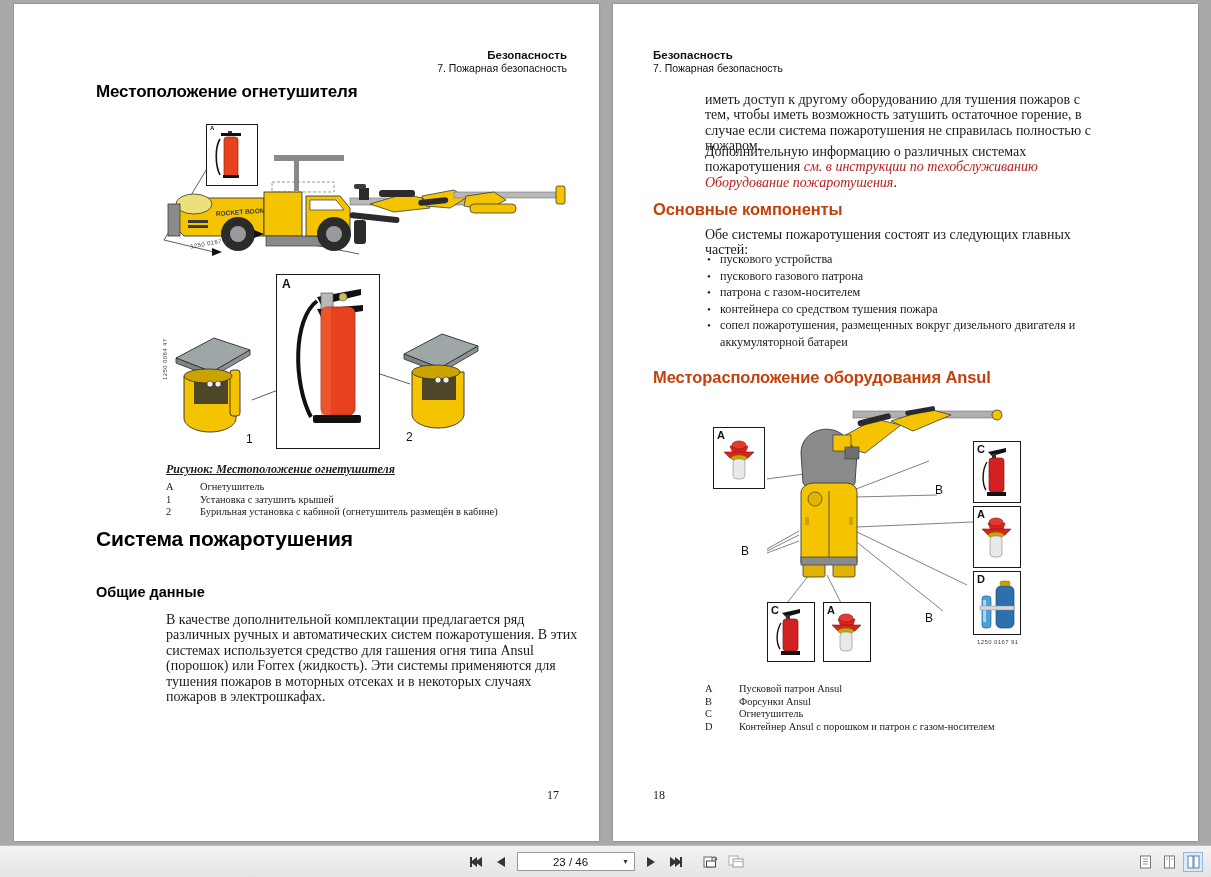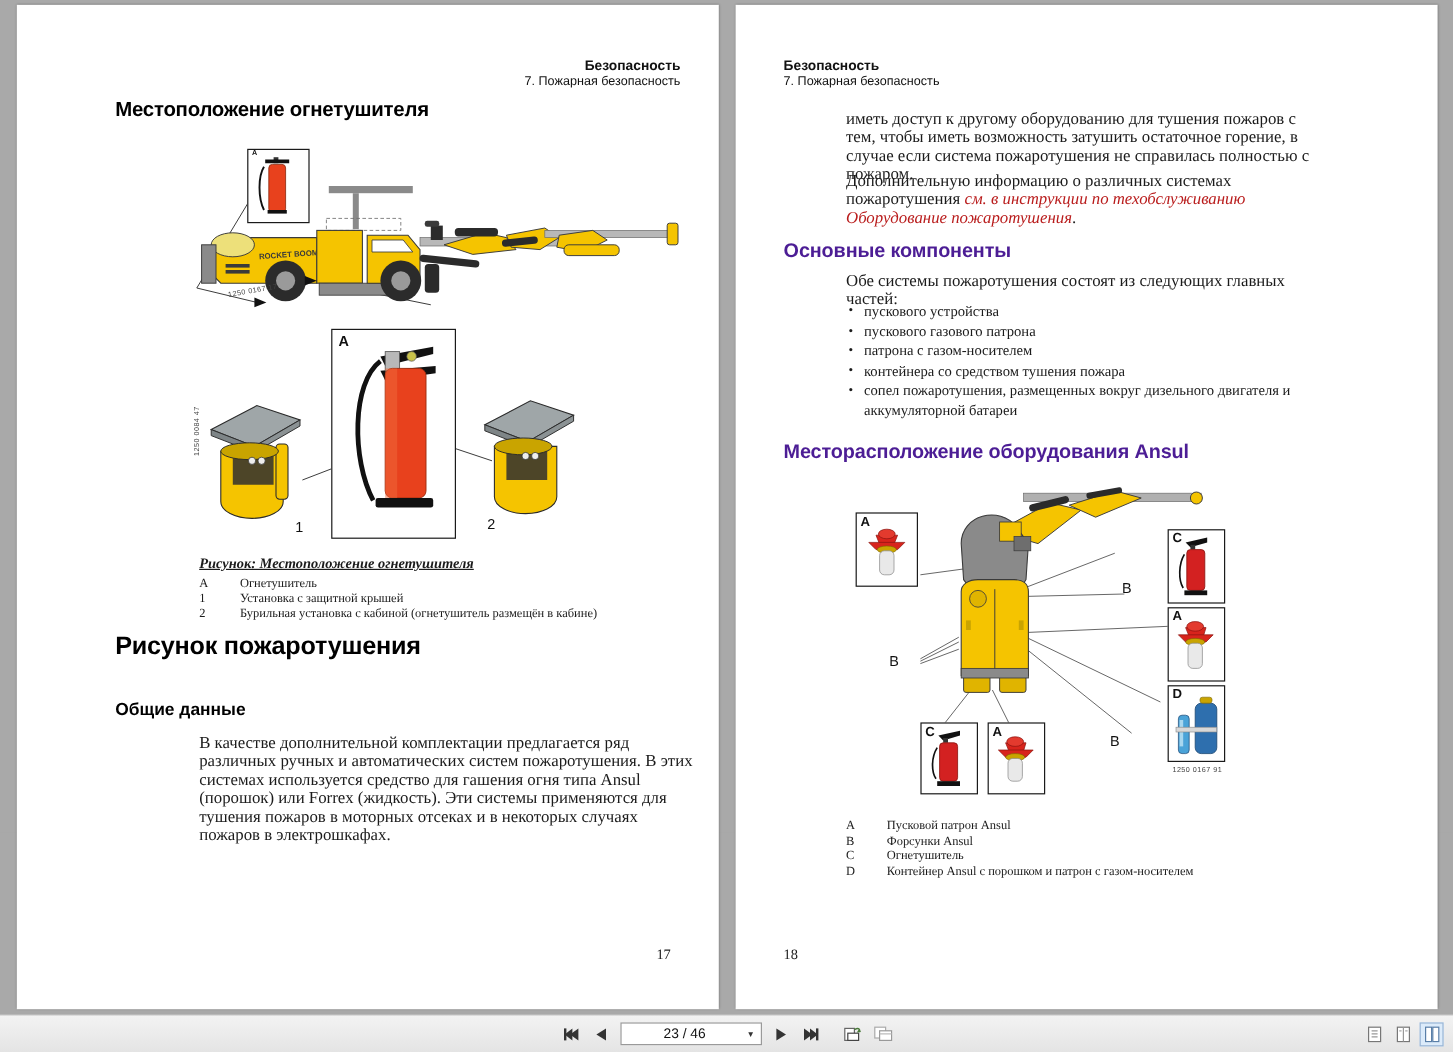--- a/index.html
+++ b/index.html
@@ -27,21 +27,21 @@
   #rh-left  { right:32px; top:44px; text-align:right; }
   #rh-right { left:40px;  top:44px; text-align:left; }
 
   
   h1.h-big {
     font-family:"Liberation Sans", sans-serif;
     font-size:21px; font-weight:bold; margin:0; color:#000; letter-spacing:-.2px;
   }
   h2.h-sec {
     font-family:"Liberation Sans", sans-serif;
-    font-size:16.5px; font-weight:bold; margin:0; color:#4c1d95; letter-spacing:-.1px;
+    font-size:16.5px; font-weight:bold; margin:0; color:#c2410c; letter-spacing:-.1px;
   }
   h3.h-sub {
     font-family:"Liberation Sans", sans-serif;
     font-size:14.5px; font-weight:bold; margin:0; color:#000;
   }
 
   
   .body-p {
     font-family:"Liberation Serif", serif;
     font-size:14px; line-height:15.4px; color:#1b1b1b; margin:0;
@@ -246,30 +246,30 @@
     <div class="fig-caption" style="position:absolute; left:152px; top:458px;">Рисунок: Местоположение огнетушителя</div>
 
     <table class="legend" style="position:absolute; left:152px; top:477px; width:410px;">
       <tbody>
         <tr>
           <td class="key">A</td>
           <td>Огнетушитель</td>
         </tr>
         <tr>
           <td class="key">1</td>
-          <td>Установка с защитной крышей</td>
+          <td>Установка с затушить крышей</td>
         </tr>
         <tr>
           <td class="key">2</td>
           <td>Бурильная установка с кабиной (огнетушитель размещён в кабине)</td>
         </tr>
       </tbody>
     </table>
 
-    <h1 class="h-big" style="position:absolute; left:82px; top:523px;">Рисунок пожаротушения</h1>
+    <h1 class="h-big" style="position:absolute; left:82px; top:523px;">Система пожаротушения</h1>
 
     <h3 class="h-sub" style="position:absolute; left:82px; top:580px;">Общие данные</h3>
 
     <p class="body-p" style="position:absolute; left:152px; top:608px; width:412px;">В качестве дополнительной комплектации предлагается ряд различных ручных и автоматических систем пожаротушения. В этих системах используется средство для гашения огня типа Ansul (порошок) или Forrex (жидкость). Эти системы применяются для тушения пожаров в моторных отсеках и в некоторых случаях пожаров в электрошкафах.</p>
 
 
     <div class="pagenum" id="pn-left">17</div>
   </div>
 
   <div class="page" id="page-right">

